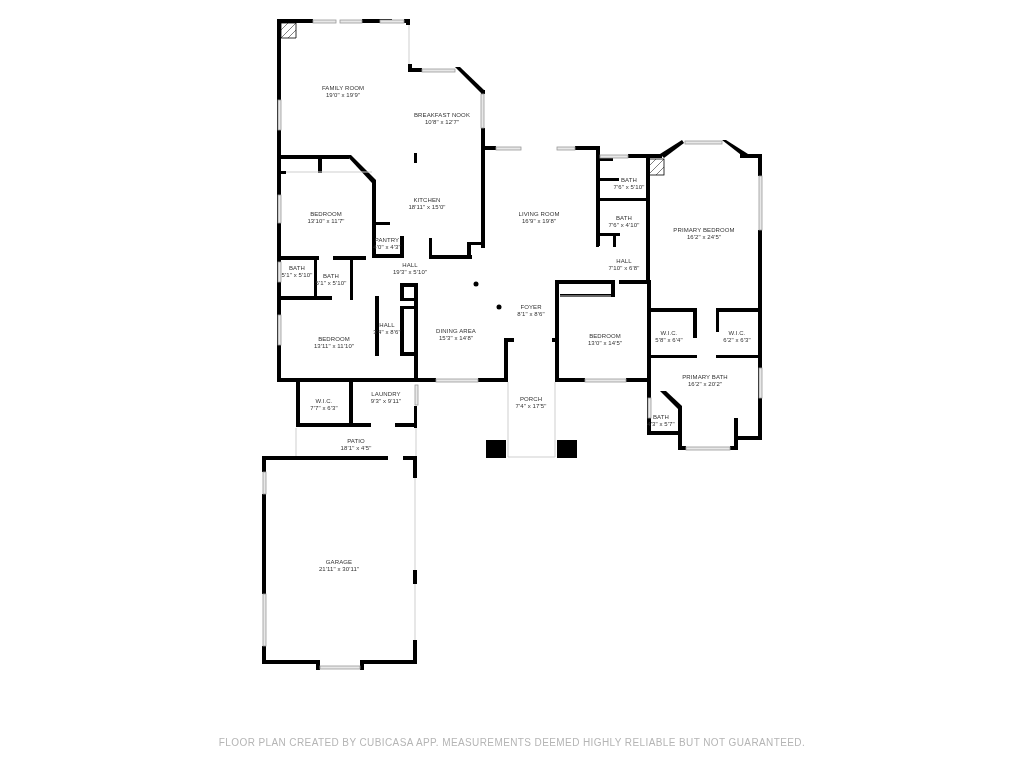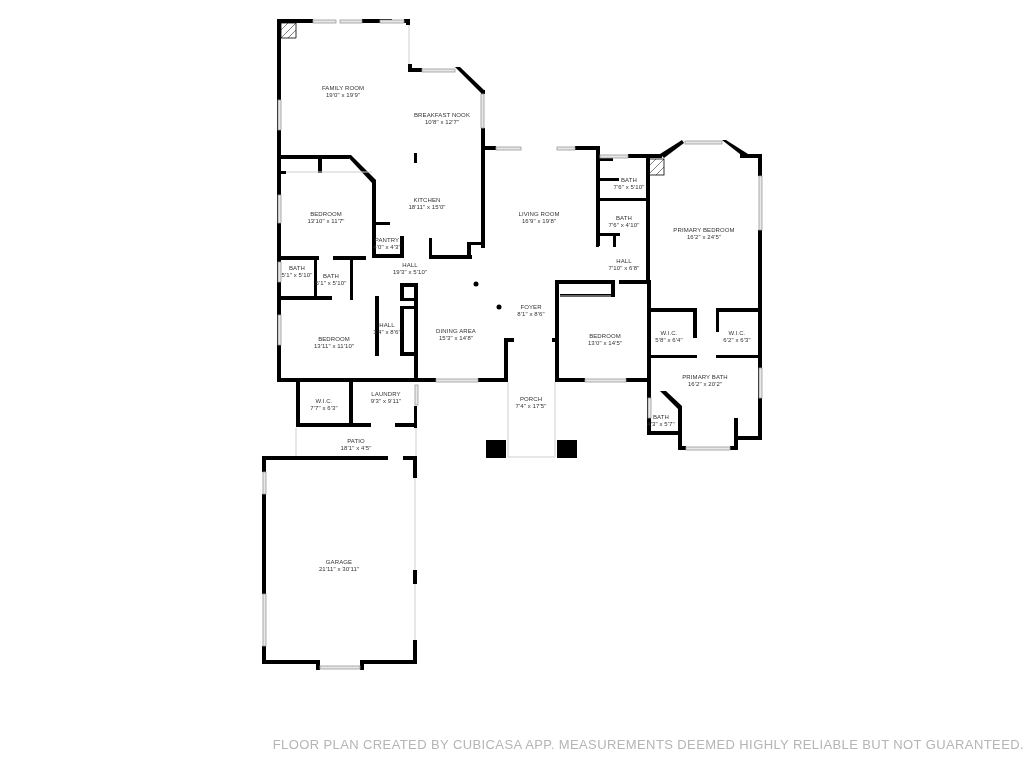--- a/index.html
+++ b/index.html
@@ -2,21 +2,21 @@
 <html><head>
   <meta charset="utf-8">
   <style>
     html, body { margin: 0; padding: 0; background: #ffffff; }
     body { width: 1024px; height: 768px; position: relative; overflow: hidden; font-family: "Liberation Sans", sans-serif; }
     #plan { position: absolute; left: 0; top: 0; width: 1024px; height: 768px; }
     .win { fill: #e8e8e8; stroke: #9a9a9a; stroke-width: 0.8; }
     .label { position: absolute; font-size: 6px; color: #333; text-align: center; line-height: 7px; white-space: nowrap; transform: translateX(-50%); letter-spacing: 0.1px; }
     .label .n { display: block; text-transform: uppercase; }
     .label .d { display: block; }
-    .footer { position: absolute; left: 0; width: 1024px; top: 737px; text-align: right; font-size: 13px; color: #b5b5b5; letter-spacing: 0.4px; }
+    .footer { position: absolute; left: 0; width: 1024px; top: 737px; text-align: center; font-size: 10px; color: #b5b5b5; letter-spacing: 0.4px; }
   </style>
 </head>
 <body>
 
 <svg id="plan" viewBox="0 0 1024 768" xmlns="http://www.w3.org/2000/svg">
   <g fill="#000">
 
     <rect x="277" y="19" width="4" height="360"></rect>
     <rect x="277" y="19" width="36" height="4"></rect>
     <rect x="362" y="19" width="30" height="4"></rect>

